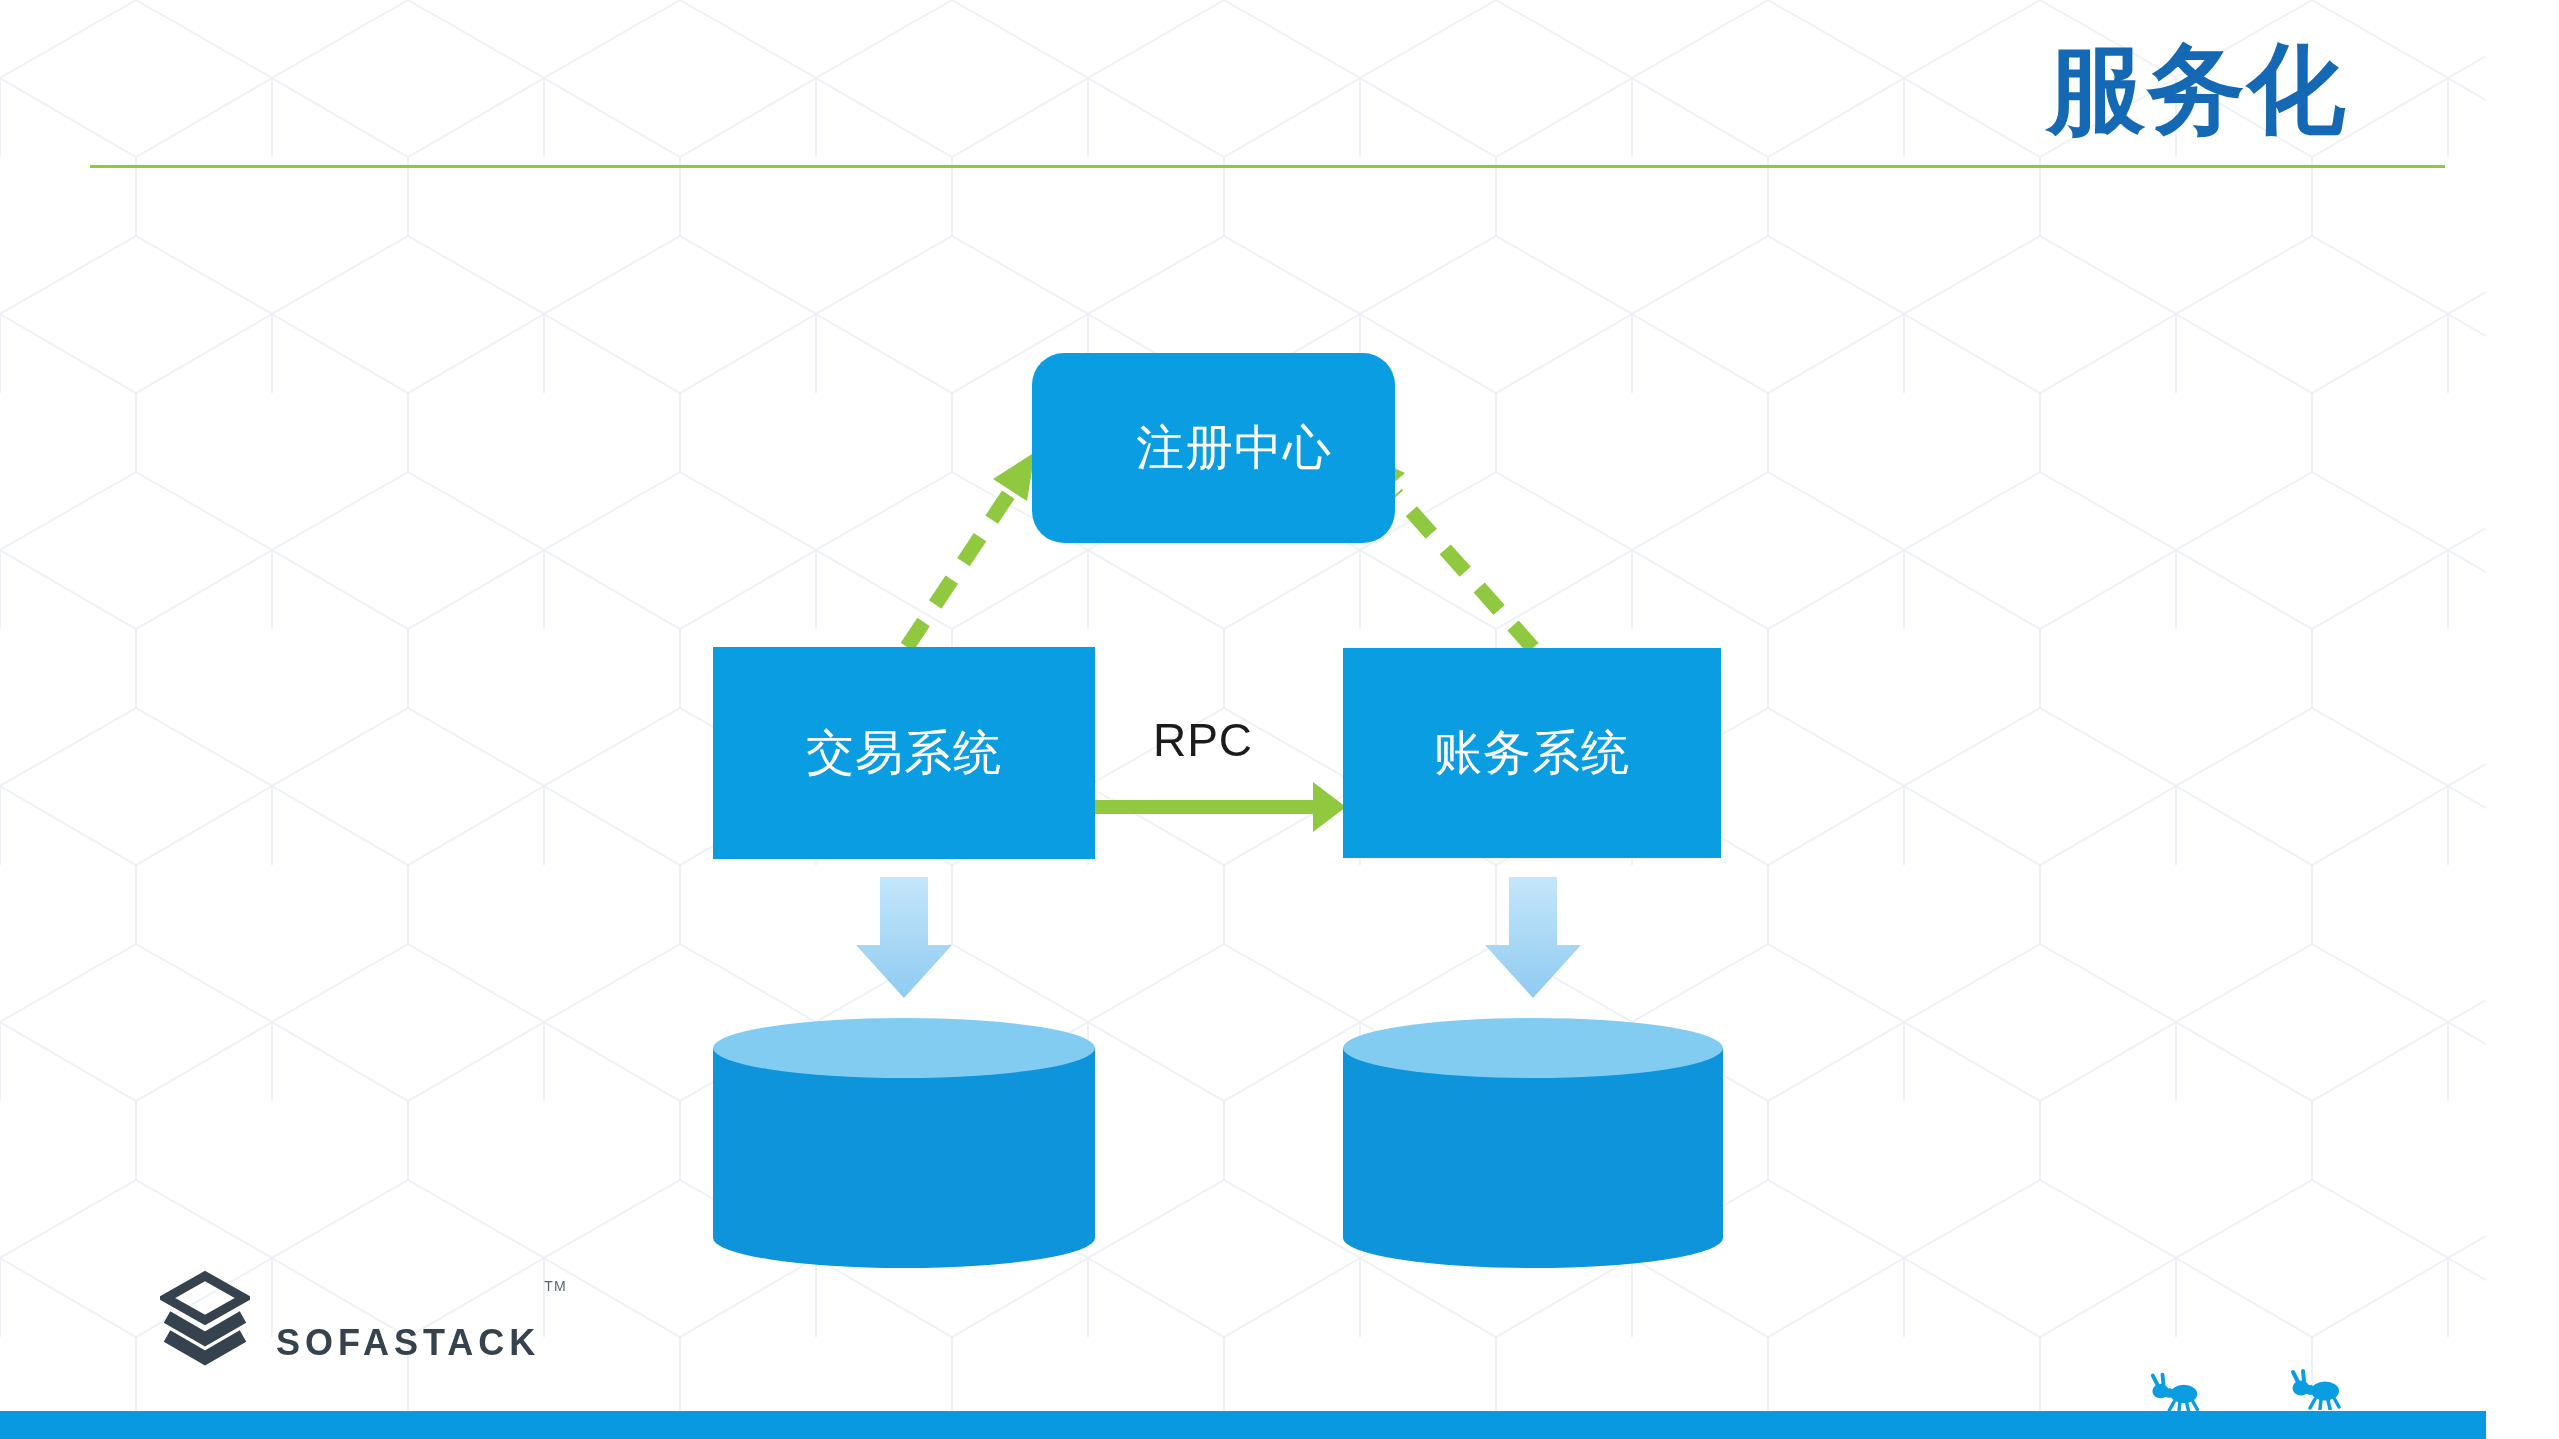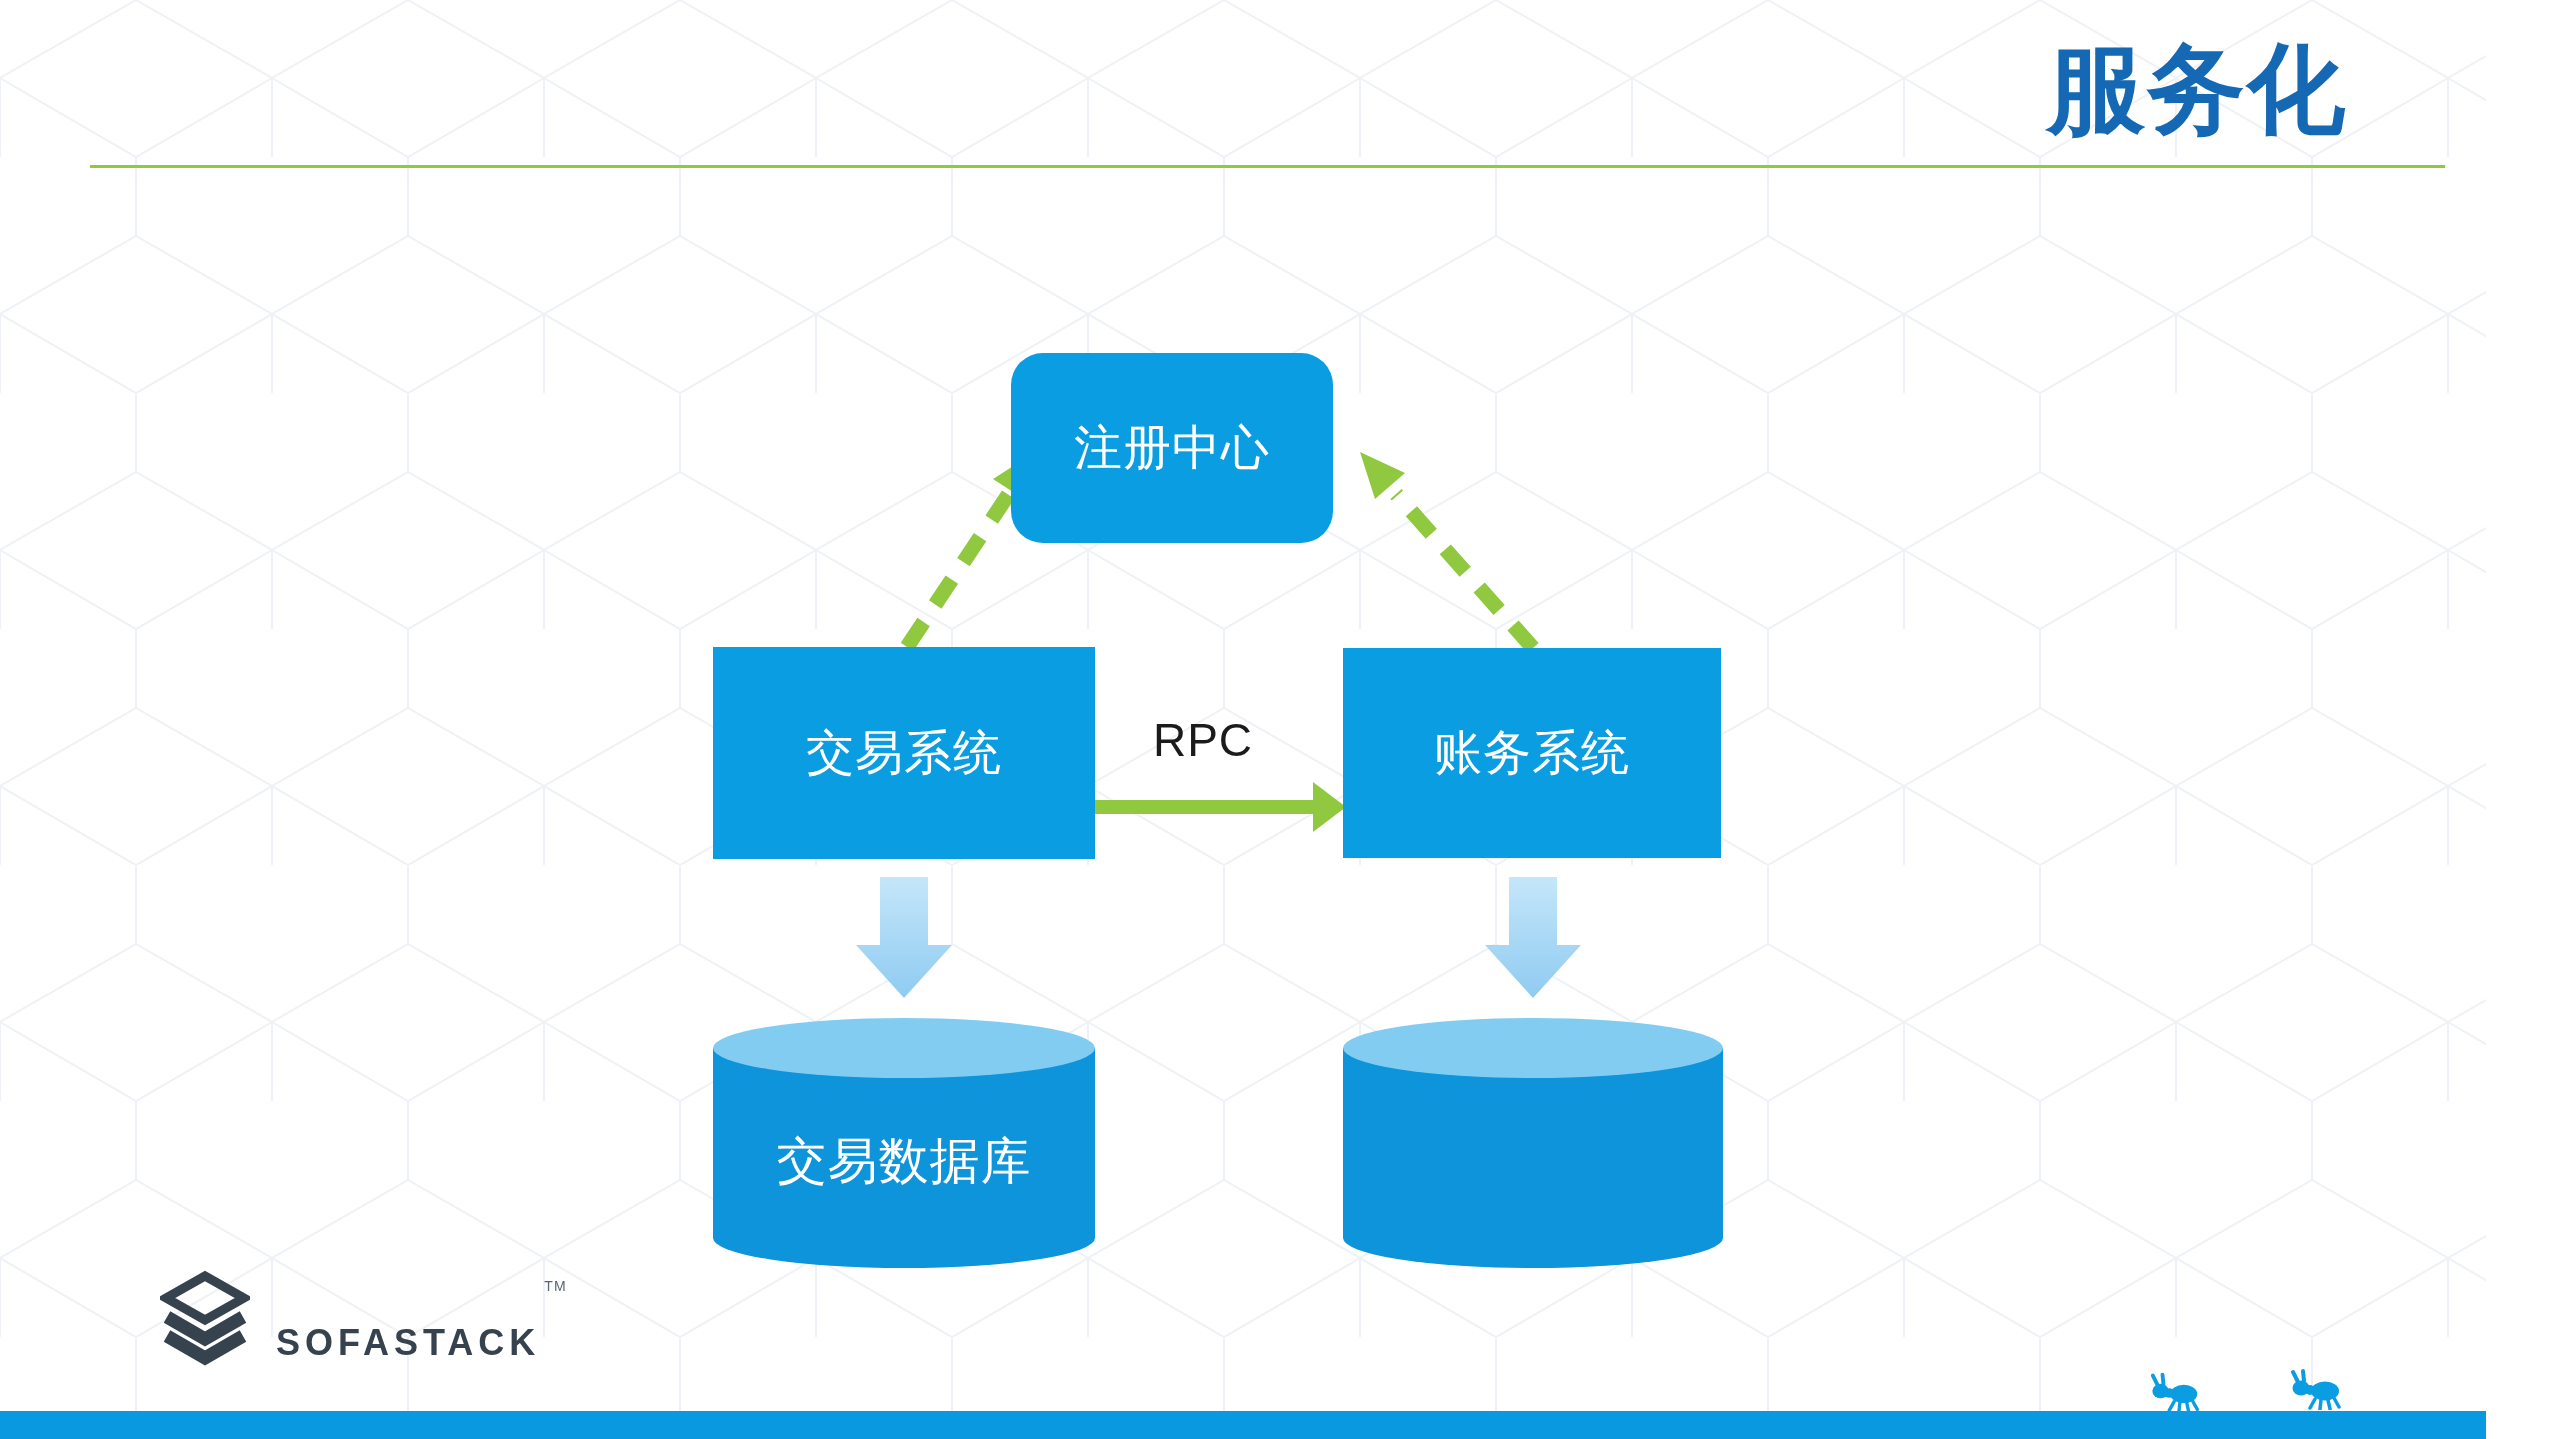--- a/index.html
+++ b/index.html
@@ -25,21 +25,21 @@
     background:var(--green,#90C840);
   }
 
   .box{
     position:absolute;z-index:4;
     background:var(--azure,#0B9DE2);
     color:#ffffff;
     display:flex;align-items:center;justify-content:center;
     font-size:48px;font-weight:400;letter-spacing:1px;
   }
-  .box-registry{left:1011px;top:353px;width:322px;height:190px;border-radius:32px;}
+  .box-registry{left:1032px;top:353px;width:322px;height:190px;border-radius:32px;padding-left:41px;}
   .box-trade{left:713px;top:647px;width:382px;height:212px;}
   .box-account{left:1343px;top:648px;width:378px;height:210px;}
 
   .rpc-label{
     position:absolute;left:1103px;top:708px;width:200px;height:64px;z-index:4;
     display:flex;align-items:center;justify-content:center;
     font-size:46px;font-weight:400;color:#1b1b1b;letter-spacing:1px;
   }
 
   .cyl-label{
@@ -143,21 +143,20 @@
   </div>
   <div class="box box-account">
     <span>账务系统</span>
   </div>
   <div class="box box-trade">
     <span>交易系统</span>
   </div>
 
   <div class="rpc-label">RPC</div>
 
-  <div class="cyl-label cyl-label-trade">交易数据库</div>
 
   <div class="logo">
     <svg class="logo-mark" width="90" height="98" viewBox="0 0 90 98" aria-hidden="true">
       <path class="logo-stroke" stroke-width="9" d="M45 6 L84 28 L45 50 L6 28 Z"></path>
       <path class="logo-stroke" stroke-width="13" d="M7 47 L45 69 L83 47"></path>
       <path class="logo-stroke" stroke-width="13" d="M7 66 L45 88 L83 66"></path>
     </svg>
     <span class="logo-wordmark">SOFASTACK</span>
     <span class="logo-tm">TM</span>
   </div>

